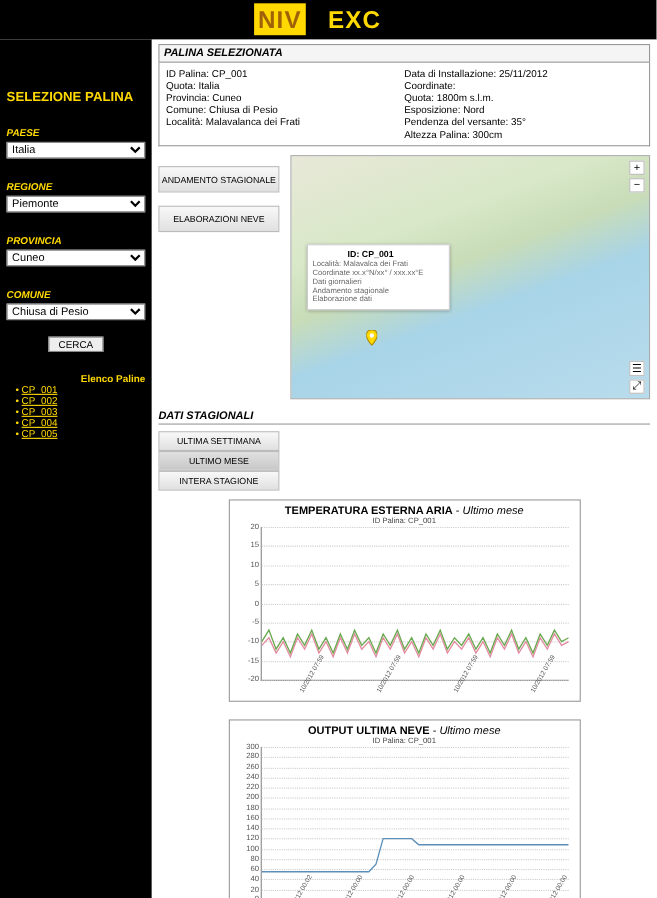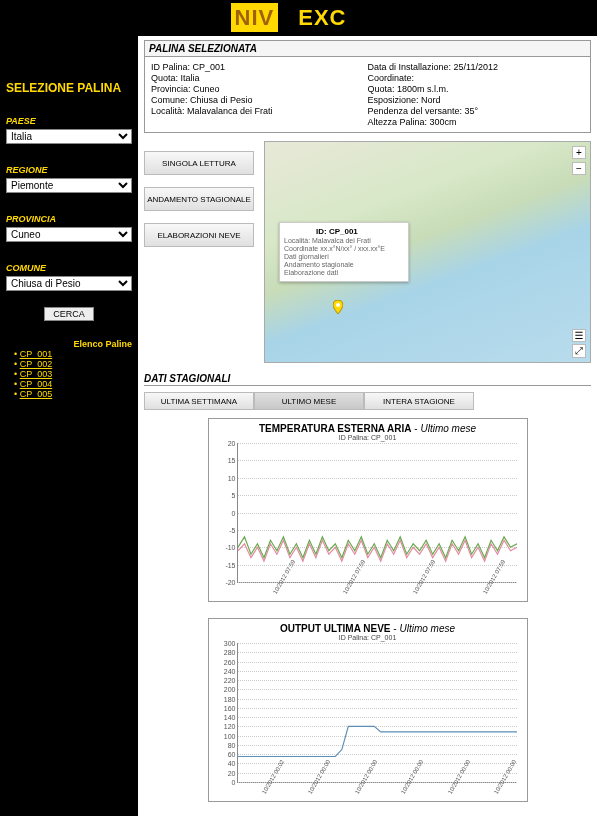--- a/index.html
+++ b/index.html
@@ -28,21 +28,21 @@
 .actions-map { display: flex; gap: 10px; margin-top: 6px; }
 .actions { display: flex; flex-direction: column; gap: 12px; padding-top: 10px; }
 .action-btn { width: 110px; height: 24px; font-size: 8px; background: linear-gradient(#f8f8f8,#e0e0e0); border: 1px solid #bbb; cursor: pointer; }
 .map { flex: 1; height: 222px; border: 1px solid #aaa; position: relative; background: linear-gradient(160deg,#e8e8d8 0%,#d8e8c8 30%,#c8dcb8 45%,#a8d4e8 60%,#b8dcec 100%); }
 .map-popup { position: absolute; top: 80px; left: 14px; width: 130px; background: #fff; border: 1px solid #ccc; padding: 4px; font-size: 7px; box-shadow: 0 1px 3px rgba(0,0,0,0.3); }
 .map-popup-title { font-weight: bold; font-size: 8px; padding-left: 32px; }
 .map-popup-line { color: #666; margin: 1px 0; }
 .map-marker { position: absolute; top: 158px; left: 68px; width: 10px; height: 14px; }
 .map-ctrl { position: absolute; right: 4px; width: 14px; background: #fff; border: 1px solid #bbb; font-size: 10px; text-align: center; cursor: pointer; }
 .section-title { font-size: 10px; font-weight: bold; font-style: italic; border-bottom: 1px solid #999; margin: 10px 0 6px 0; padding-bottom: 1px; }
-.tab-row { display: flex; justify-content: flex-start; margin-bottom: 8px; }
+.tab-row { display: flex; justify-content: space-between; margin-bottom: 8px; flex-direction: column; }
 .tab-btn { width: 110px; height: 18px; font-size: 8px; border: 1px solid #bbb; cursor: pointer; background: linear-gradient(#f8f8f8,#e0e0e0); }
 .tab-btn.active { background: linear-gradient(#e0e0e0,#c8c8c8); }
 .chart { border: 1px solid #999; margin: 0 auto 16px auto; width: 320px; padding: 4px 6px 18px 6px; position: relative; }
 .chart-title { text-align: center; font-size: 10px; }
 .chart-title b { font-weight: bold; }
 .chart-title i { font-style: italic; }
 .chart-sub { text-align: center; font-size: 7px; color: #444; margin-bottom: 2px; }
 .plot { position: relative; height: 140px; margin-left: 22px; margin-right: 4px; border-left: 1px solid #888; border-bottom: 1px solid #888; }
 .ytick { position: absolute; left: -22px; width: 20px; text-align: right; font-size: 7px; color: #555; transform: translateY(-50%); }
 .grid { position: absolute; left: 0; right: 0; border-top: 1px dotted #ccc; }
@@ -101,21 +101,20 @@
         <div><span>Coordinate:</span> <span></span></div>
         <div><span>Quota:</span> <span>1800m s.l.m.</span></div>
         <div><span>Esposizione:</span> <span>Nord</span></div>
         <div><span>Pendenza del versante:</span> <span>35°</span></div>
         <div><span>Altezza Palina:</span> <span>300cm</span></div>
       </div>
     </div>
 
     <div class="actions-map">
       <div class="actions">
-        <button class="action-btn">SINGOLA LETTURA</button>
         <button class="action-btn">ANDAMENTO STAGIONALE</button>
         <button class="action-btn">ELABORAZIONI NEVE</button>
       </div>
       <div class="map">
         <div class="map-popup">
           <div class="map-popup-title">ID: CP_001</div>
           <div class="map-popup-line">Località: Malavalca dei Frati</div>
           <div class="map-popup-line">Coordinate xx.x°N/xx° / xxx.xx°E</div>
           <div class="map-popup-line">Dati giornalieri</div>
           <div class="map-popup-line">Andamento stagionale</div>

